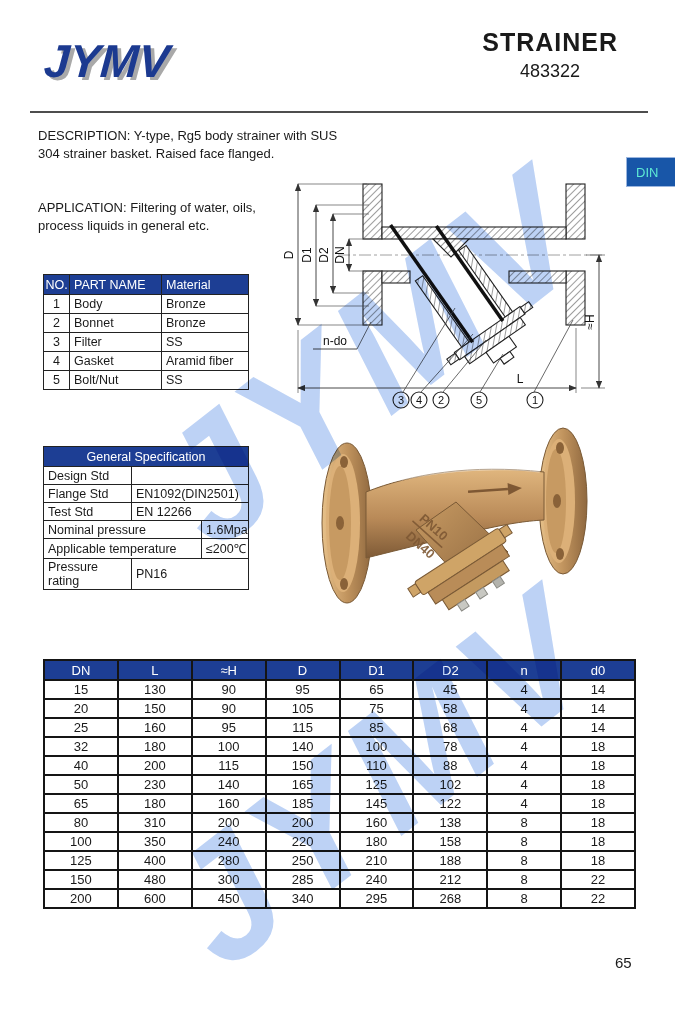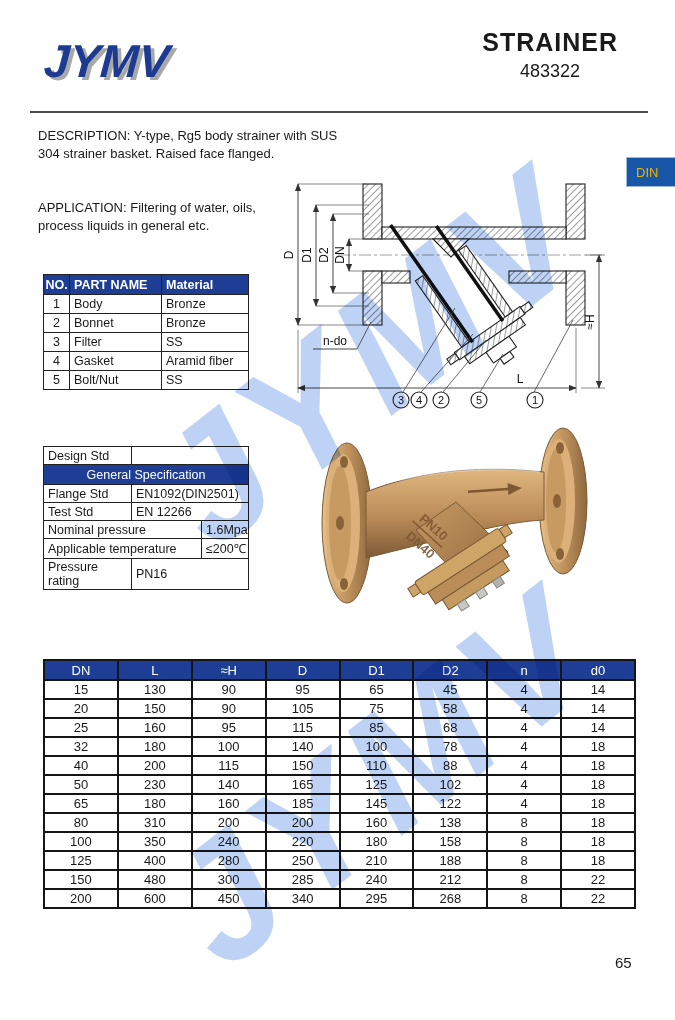--- a/index.html
+++ b/index.html
@@ -19,31 +19,31 @@
   .code  { font-size:18px; margin-top:4px; }
   .rule  { position:absolute; top:111px; left:30px; width:618px; border-top:2px solid #4d4d4d; }
 
   
   .desc { position:absolute; left:38px; top:127px; width:302px; font-size:13px; line-height:1.4; }
   .app  { position:absolute; left:38px; top:199px; width:262px; font-size:13px; line-height:1.4; }
   .lbl  { font-weight:normal; }
 
   .din-tab {
     position:absolute; left:626px; top:157px; width:49px; height:30px;
-    background:#1856a8; color:#eab308; font-size:13px;
+    background:#1856a8; color:#5eead4; font-size:13px;
     display:flex; align-items:center; padding-left:9px; box-sizing:border-box;
     border:1px solid #9bb6df; border-right:none;
   }
 
   
   table { border-collapse:collapse; }
   th, td { box-sizing:border-box; }
 
   .parts { position:absolute; left:43px; top:274px; width:205px; font-size:12.5px; table-layout:fixed; }
-  .parts th { background:#1d3e94; color:#fff; font-weight:bold; text-align:left;
+  .parts th { background:#1d3e94; color:#fff; font-weight:normal; text-align:left;
               border:1.3px solid #222; padding:2px 4px; height:20px; }
   .parts td { border:1.3px solid #222; padding:2px 4px; height:19px; background:transparent; }
   .parts td:first-child, .parts th:first-child { text-align:center; padding:2px 1px; }
 
   .specs { position:absolute; left:43px; top:446px; width:205px; font-size:12.5px; table-layout:fixed; }
   .specs td { border:1.3px solid #222; padding:1px 4px; height:18px; }
   .specs .hdr { background:#1d3e94; color:#fff; text-align:center; height:20px; }
 
   .dims { position:absolute; left:43px; top:659px; width:593px; font-size:13px; table-layout:fixed; }
   .dims th { background:#1d3e94; color:#fff; font-weight:normal; border:2px solid #151515; height:20px; padding:1px 0; }
@@ -228,26 +228,26 @@
   </svg>
 
   <table class="specs">
     <colgroup>
         <col style="width:88px">
         <col style="width:70px">
         <col style="width:47px">
       </colgroup>
     <tbody id="spec-body">
       <tr>
+        <td class="hdr" colspan="3">General Specification</td>
+      </tr>
+    <tr>
           <td colspan="1">Design Std</td>
           <td colspan="2"></td>
         </tr>
-    <tr>
-        <td class="hdr" colspan="3">General Specification</td>
-      </tr>
         <tr>
           <td colspan="1">Flange Std</td>
           <td colspan="2">EN1092(DIN2501)</td>
         </tr>
         <tr>
           <td colspan="1">Test Std</td>
           <td colspan="2">EN 12266</td>
         </tr>
         <tr>
           <td colspan="2">Nominal pressure</td>

